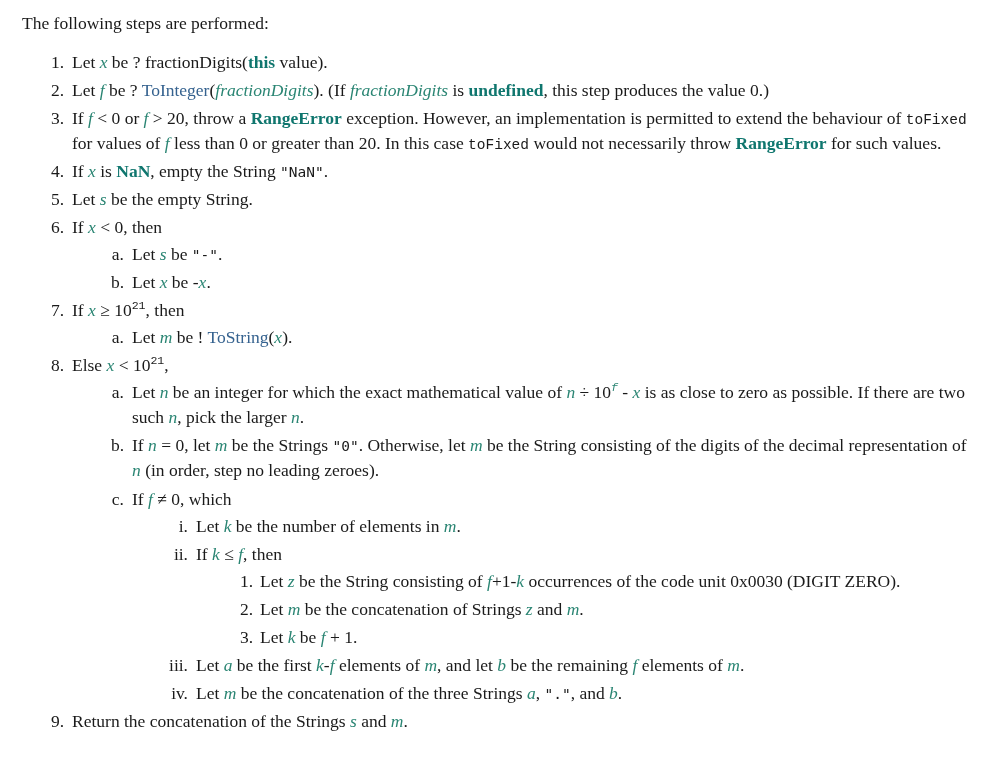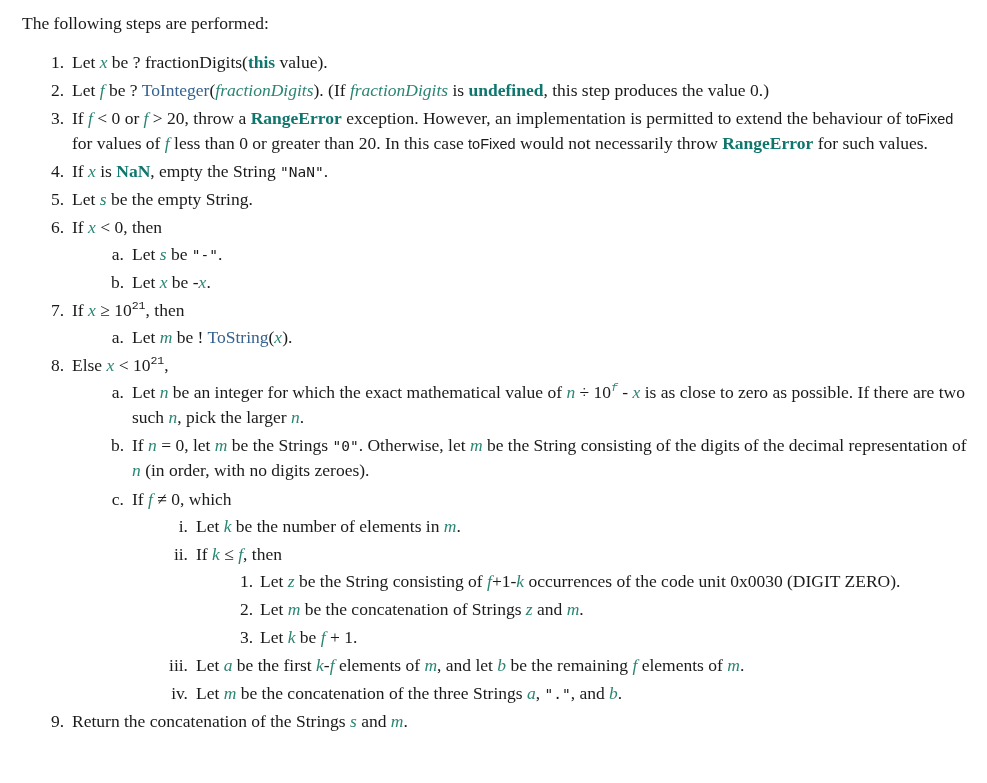--- a/index.html
+++ b/index.html
@@ -124,21 +124,21 @@
     font-weight: bold;
     color: #0f766e;
   }
   .lit {
     font-family: "DejaVu Sans Mono", monospace;
     font-size: 14.5px;
     color: #1a1a1a;
     letter-spacing: 0;
   }
   .code {
-    font-family: Liberation Sans, sans-serif;
+    font-family: Liberation Mono, monospace;
     font-size: 14.5px;
     color: #1a1a1a;
   }
   sup {
     font-size: 0.66em;
     vertical-align: super;
     line-height: 0;
     font-family: Liberation Mono, monospace;
   }
   sup .var { font-style: italic; color: #2a8573; }
@@ -209,21 +209,21 @@
 
       <ol class="lvl2">
 
         <li>
           <span class="mk">a.</span>
           <span class="txt"><span>Let </span><span class="var">n</span><span> be an integer for which the exact mathematical value of </span><span class="var">n</span><span> ÷ 10</span><sup><span class="var">f</span></sup><span> - </span><span class="var">x</span><span> is as close to zero as possible. If there are two such </span><span class="var">n</span><span>, pick the larger </span><span class="var">n</span><span>.</span></span>
         </li>
 
         <li>
           <span class="mk">b.</span>
-          <span class="txt"><span>If </span><span class="var">n</span><span> = 0, let </span><span class="var">m</span><span> be the Strings </span><span class="lit">"0"</span><span>. Otherwise, let </span><span class="var">m</span><span> be the String consisting of the digits of the decimal representation of </span><span class="var">n</span><span> (in order, with no digits zeroes).</span></span>
+          <span class="txt"><span>If </span><span class="var">n</span><span> = 0, let </span><span class="var">m</span><span> be the Strings </span><span class="lit">"0"</span><span>. Otherwise, let </span><span class="var">m</span><span> be the String consisting of the digits of the decimal representation of </span><span class="var">n</span><span> (in order, step no leading zeroes).</span></span>
         </li>
 
         <li>
           <span class="mk">c.</span>
           <span class="txt"><span>If </span><span class="var">f</span><span> ≠ 0, which</span></span>
 
           <ol class="lvl3">
 
             <li>
               <span class="mk">i.</span>

